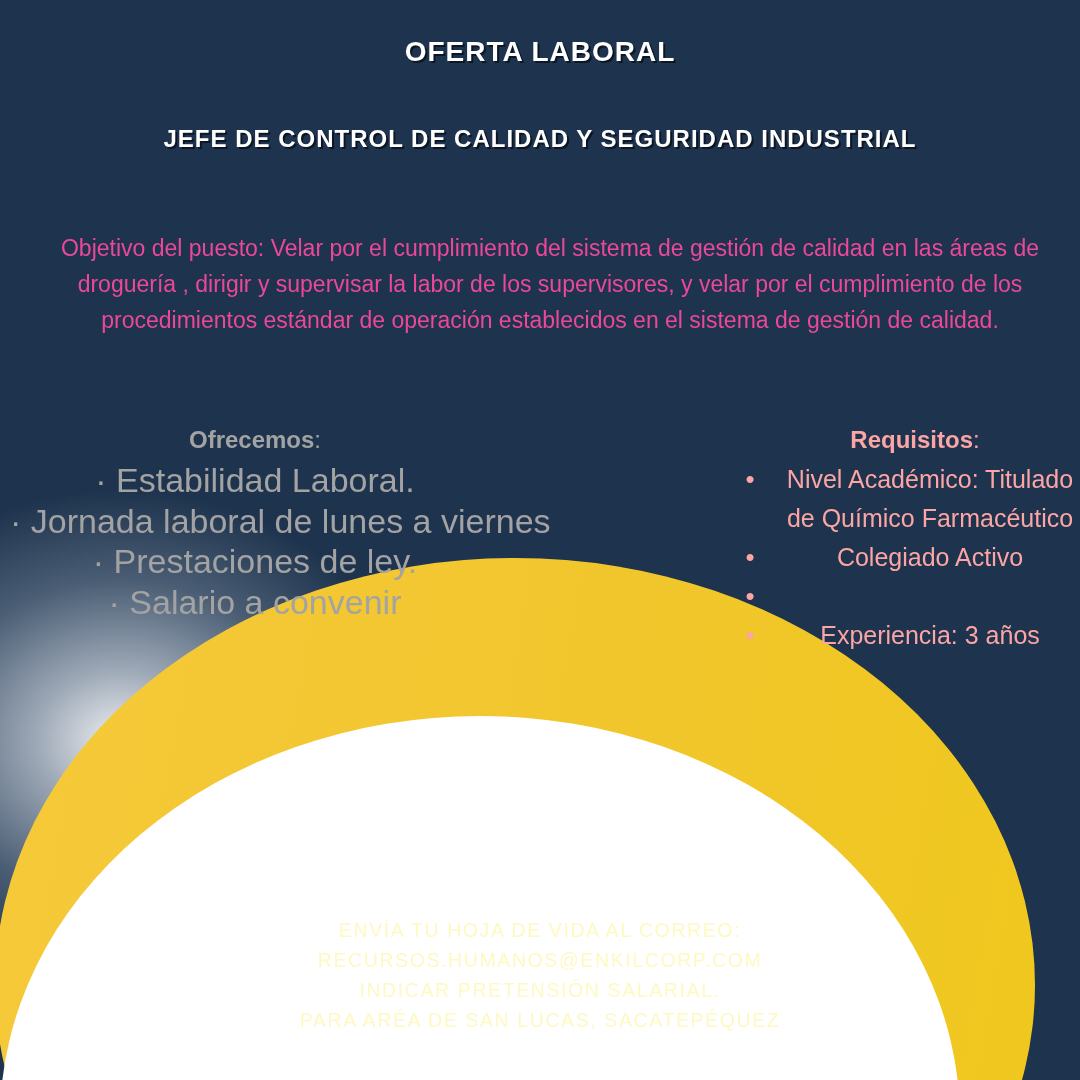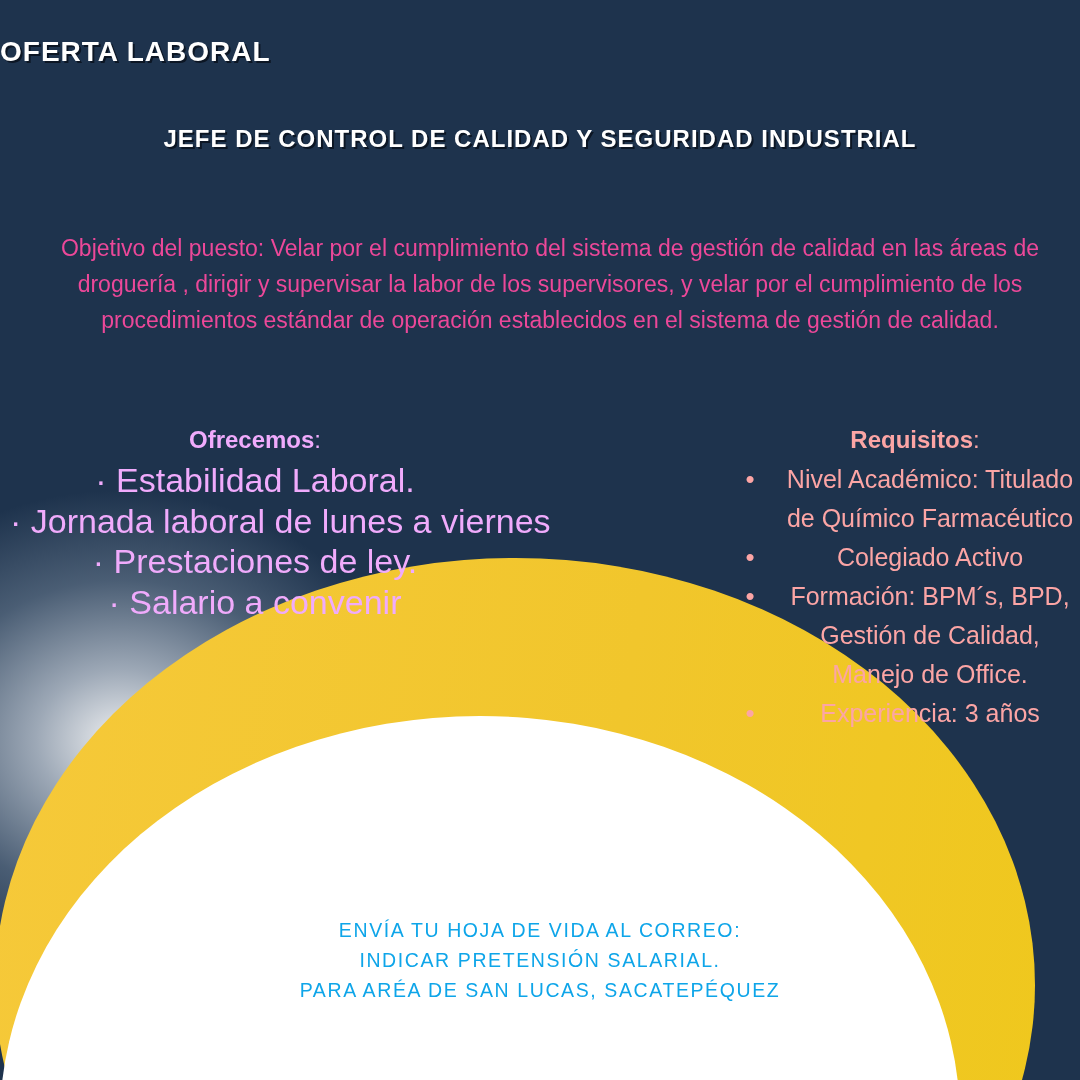--- a/index.html
+++ b/index.html
@@ -24,53 +24,53 @@
     }
     .white-disc {
       position: absolute;
       left: 0px; top: 716px;
       width: 960px; height: 808px;
       border-radius: 50%;
       background: #ffffff;
     }
     .title {
       position: absolute; left: 0; right: 0; top: 36px;
-      color: #ffffff;
+      text-align: center; color: #ffffff;
       font-weight: bold; font-size: 28px; letter-spacing: 1px;
       text-shadow: 2px 2px 0 #0c1624;
     }
     .job-title {
       position: absolute; left: 140px; right: 140px; top: 118px;
       text-align: center; color: #ffffff;
       font-weight: bold; font-size: 24px; line-height: 42px; letter-spacing: 1px;
       text-shadow: 2px 2px 0 #0c1624;
     }
     .objective {
       position: absolute; left: 30px; right: 10px; top: 230px;
       text-align: center; color: #ec4899;
       font-size: 23px; line-height: 36px; font-weight: 300;
     }
     .col-left {
       position: absolute; left: 10px; width: 490px; top: 420px;
-      text-align: center; color: #f0abfc;
+      text-align: center; color: #a3a3a3;
     }
     .col-right {
       position: absolute; left: 720px; width: 360px; top: 420px;
       color: #fca5a5;
     }
     .heading { font-size: 24px; font-weight: bold; line-height: 40px; }
     .heading .colon { font-weight: normal; }
     .col-left .item { font-size: 34px; line-height: 40.5px; font-weight: 300; white-space: nowrap; }
     .col-right .heading { text-align: center; padding-left: 30px; }
     .req { display: flex; align-items: flex-start; }
     .req .bullet { width: 60px; flex: 0 0 60px; text-align: center; font-size: 26px; line-height: 39px; }
     .req .text { flex: 1; text-align: center; font-size: 25px; line-height: 39px; font-weight: 300; }
     .contact {
       position: absolute; left: 200px; right: 200px; top: 915px;
-      text-align: center; color: #0ea5e9;
+      text-align: center; color: #fef9c3;
       font-size: 19.5px; line-height: 30px; letter-spacing: 1.6px;
     }
   </style>
 </head>
 <body>
 
 <div class="glow"></div>
 <div class="yellow-disc"></div>
 <div class="white-disc"></div>
 
@@ -91,25 +91,25 @@
   <div class="req">
     <span class="bullet">•</span>
     <span class="text">Nivel Académico: Titulado de Químico Farmacéutico</span>
   </div>
   <div class="req">
     <span class="bullet">•</span>
     <span class="text">Colegiado Activo</span>
   </div>
   <div class="req">
     <span class="bullet">•</span>
-    <span class="text">Formación: BPM´s, BPD, Gestión de Calidad, Manejo de Office.</span>
   </div>
   <div class="req">
     <span class="bullet">•</span>
     <span class="text">Experiencia: 3 años</span>
   </div>
 </div>
 
 <div class="contact">
   <div>ENVÍA TU HOJA DE VIDA AL CORREO:</div>
+  <div>RECURSOS.HUMANOS@ENKILCORP.COM</div>
   <div>INDICAR PRETENSIÓN SALARIAL.</div>
   <div>PARA ARÉA DE SAN LUCAS, SACATEPÉQUEZ</div>
 </div>
 
 </body></html>

